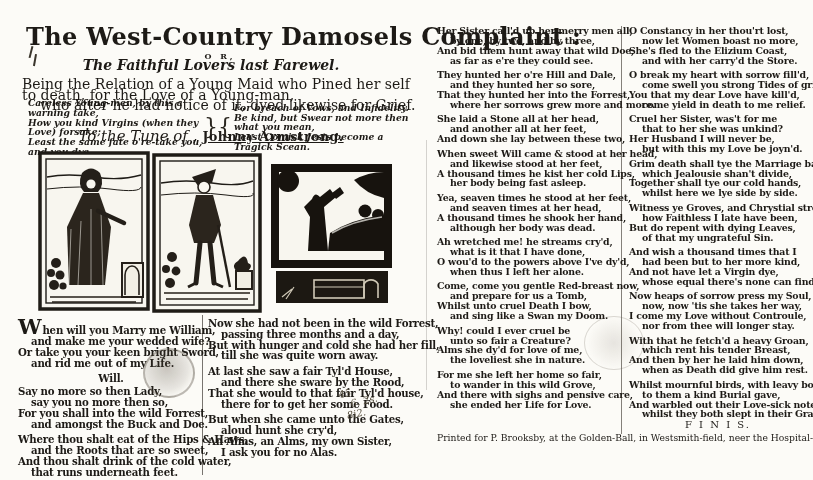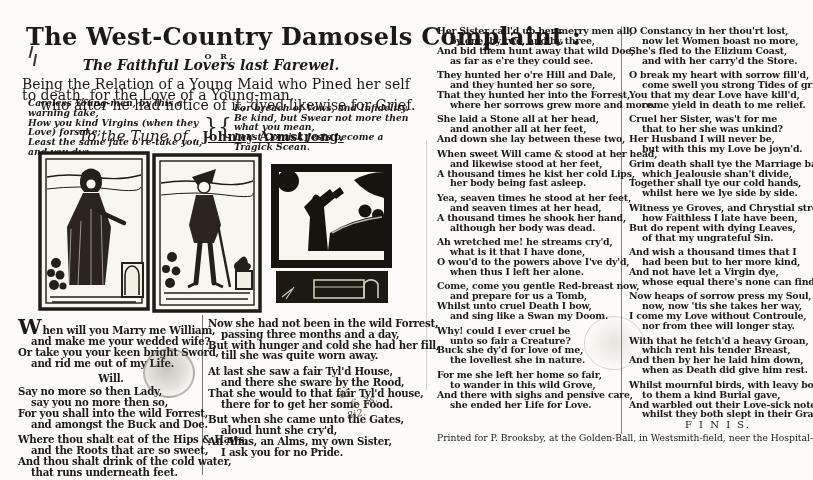--- a/index.html
+++ b/index.html
@@ -206,21 +206,21 @@
       <div class="stanza">
         <div class="vline">At last she saw a fair Tyl'd House,</div>
         <div class="vline ind">and there she sware by the Rood,</div>
         <div class="vline">That she would to that fair Tyl'd house,</div>
         <div class="vline ind">there for to get her some Food.</div>
       </div>
       <div class="stanza">
         <div class="vline">But when she came unto the Gates,</div>
         <div class="vline ind">aloud hunt she cry'd,</div>
         <div class="vline">An Alms, an Alms, my own Sister,</div>
-        <div class="vline ind">I ask you for no Pride.</div>
+        <div class="vline ind">I ask you for no Alas.</div>
       </div>
     </div>
 
   <div class="abs divider-mid"></div>
 
   <div class="abs verse rcol1">
       <div class="stanza">
         <div class="vline">Her Sister call'd up her merry men all,</div>
         <div class="vline ind">by one, by two, and by three,</div>
         <div class="vline">And bid them hunt away that wild Doe,</div>
@@ -257,21 +257,21 @@
       </div>
       <div class="stanza">
         <div class="vline">Come, come you gentle Red-breast now,</div>
         <div class="vline ind">and prepare for us a Tomb,</div>
         <div class="vline">Whilst unto cruel Death I bow,</div>
         <div class="vline ind">and sing like a Swan my Doom.</div>
       </div>
       <div class="stanza">
         <div class="vline">Why! could I ever cruel be</div>
         <div class="vline ind">unto so fair a Creature?</div>
-        <div class="vline">Buck she dy'd for love of me,</div>
+        <div class="vline">Alms she dy'd for love of me,</div>
         <div class="vline ind">the loveliest she in nature.</div>
       </div>
       <div class="stanza">
         <div class="vline">For me she left her home so fair,</div>
         <div class="vline ind">to wander in this wild Grove,</div>
         <div class="vline">And there with sighs and pensive care,</div>
         <div class="vline ind">she ended her Life for Love.</div>
       </div>
     </div>
   <div class="abs divider-right"></div>

